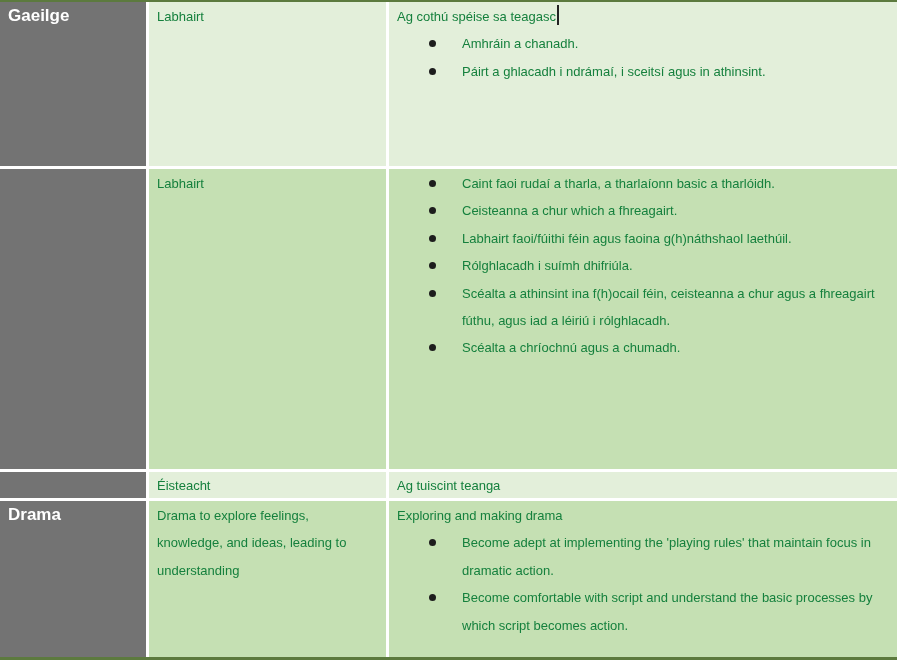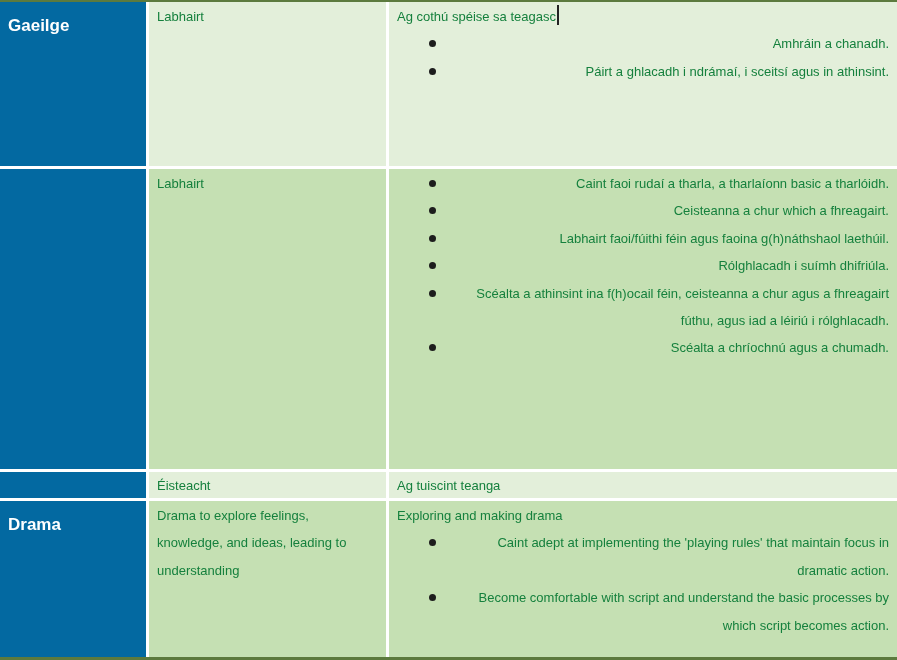--- a/index.html
+++ b/index.html
@@ -26,37 +26,36 @@
   }
   .cell {
     overflow:hidden;
     color:#15803d;
     font-size:13px;
     line-height:27.4px;
     padding:1px 8px 0 8px;
     box-sizing:border-box;
   }
   .cat {
-    background:#0369a1;
+    background:#737373;
     color:#ffffff;
     font-weight:bold;
     font-size:17px;
-    padding-top:10px;
+    padding-top:0;
   }
   .light  { background:#E3EFDA; }
   .medium { background:#C5E0B3; }
   .single { line-height:25px; }
   ul.bullets {
     list-style:none;
     margin:0; padding:0;
   }
   ul.bullets li {
     position:relative;
     padding-left:65px;
-    text-align:right;
   }
   ul.bullets li .dot {
     position:absolute;
     left:32px; top:10px;
     width:7px; height:7px;
     border-radius:50%;
     background:#1d1d1d;
   }
   .caret {
     display:inline-block;
@@ -113,21 +112,21 @@
 
     <div class="cell cat">
       <span>Drama</span>
     </div>
     <div class="cell medium">
       <span>Drama to explore feelings, knowledge, and ideas, leading to understanding</span>
     </div>
     <div class="cell medium">
       <span>Exploring and making drama</span>
       <ul class="bullets">
-          <li><span class="dot"></span><span>Caint adept at implementing the 'playing rules' that maintain focus in dramatic action.</span></li>
+          <li><span class="dot"></span><span>Become adept at implementing the 'playing rules' that maintain focus in dramatic action.</span></li>
           <li><span class="dot"></span><span>Become comfortable with script and understand the basic processes by which script becomes action.</span></li>
         </ul>
     </div>
 
   </div>
 
   <div class="edge-strip edge-bottom"></div>
 </div>
 
 </body></html>

